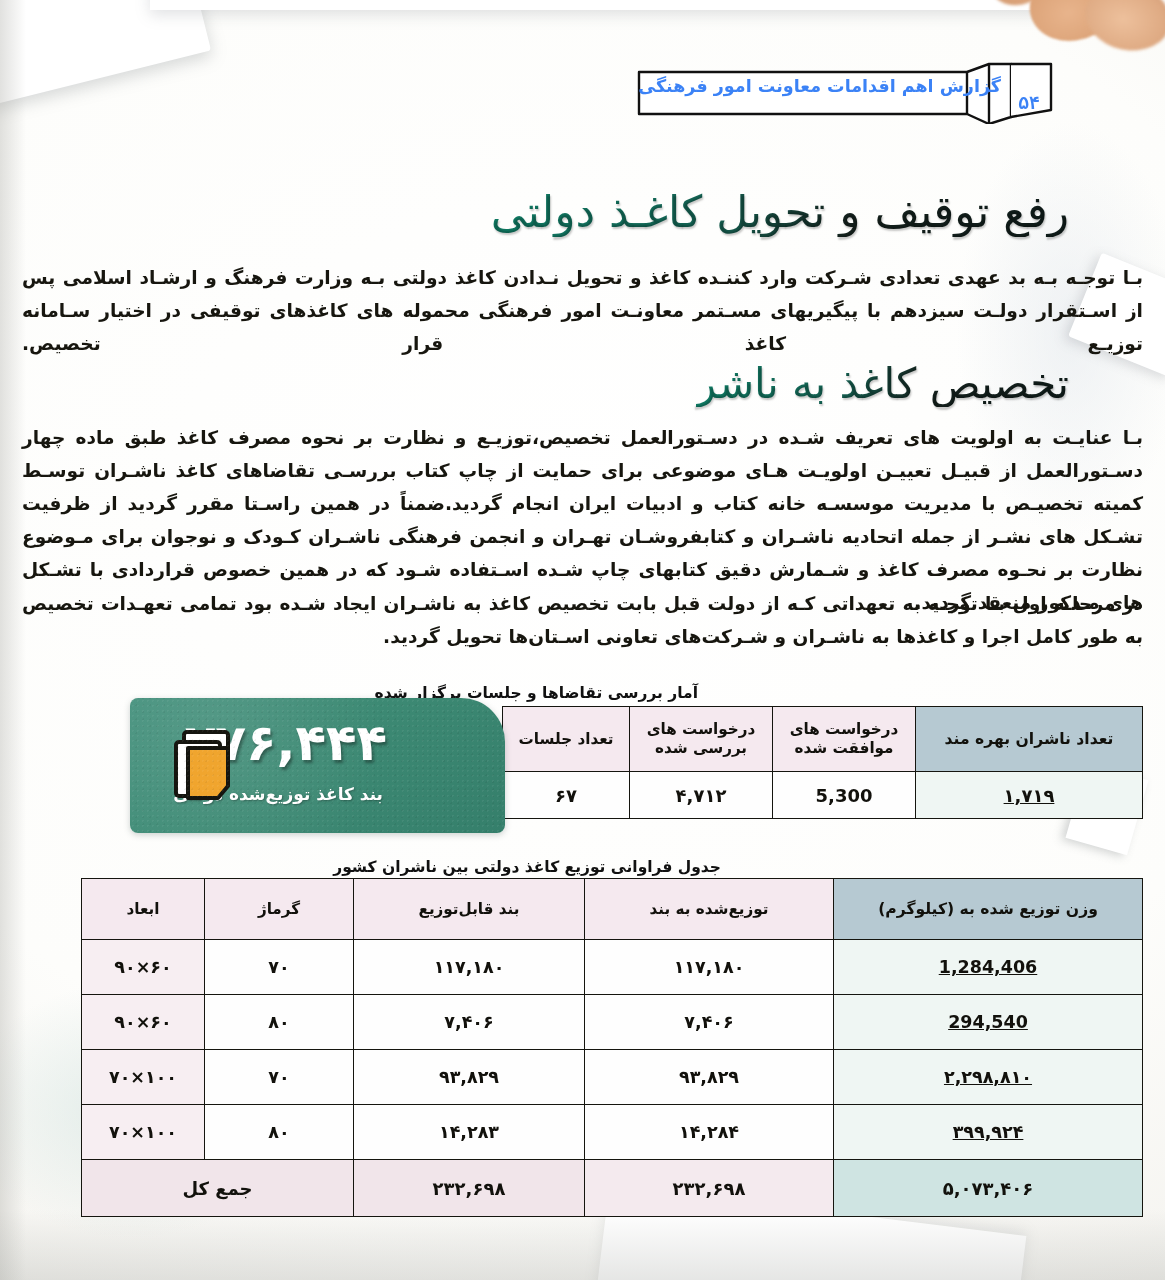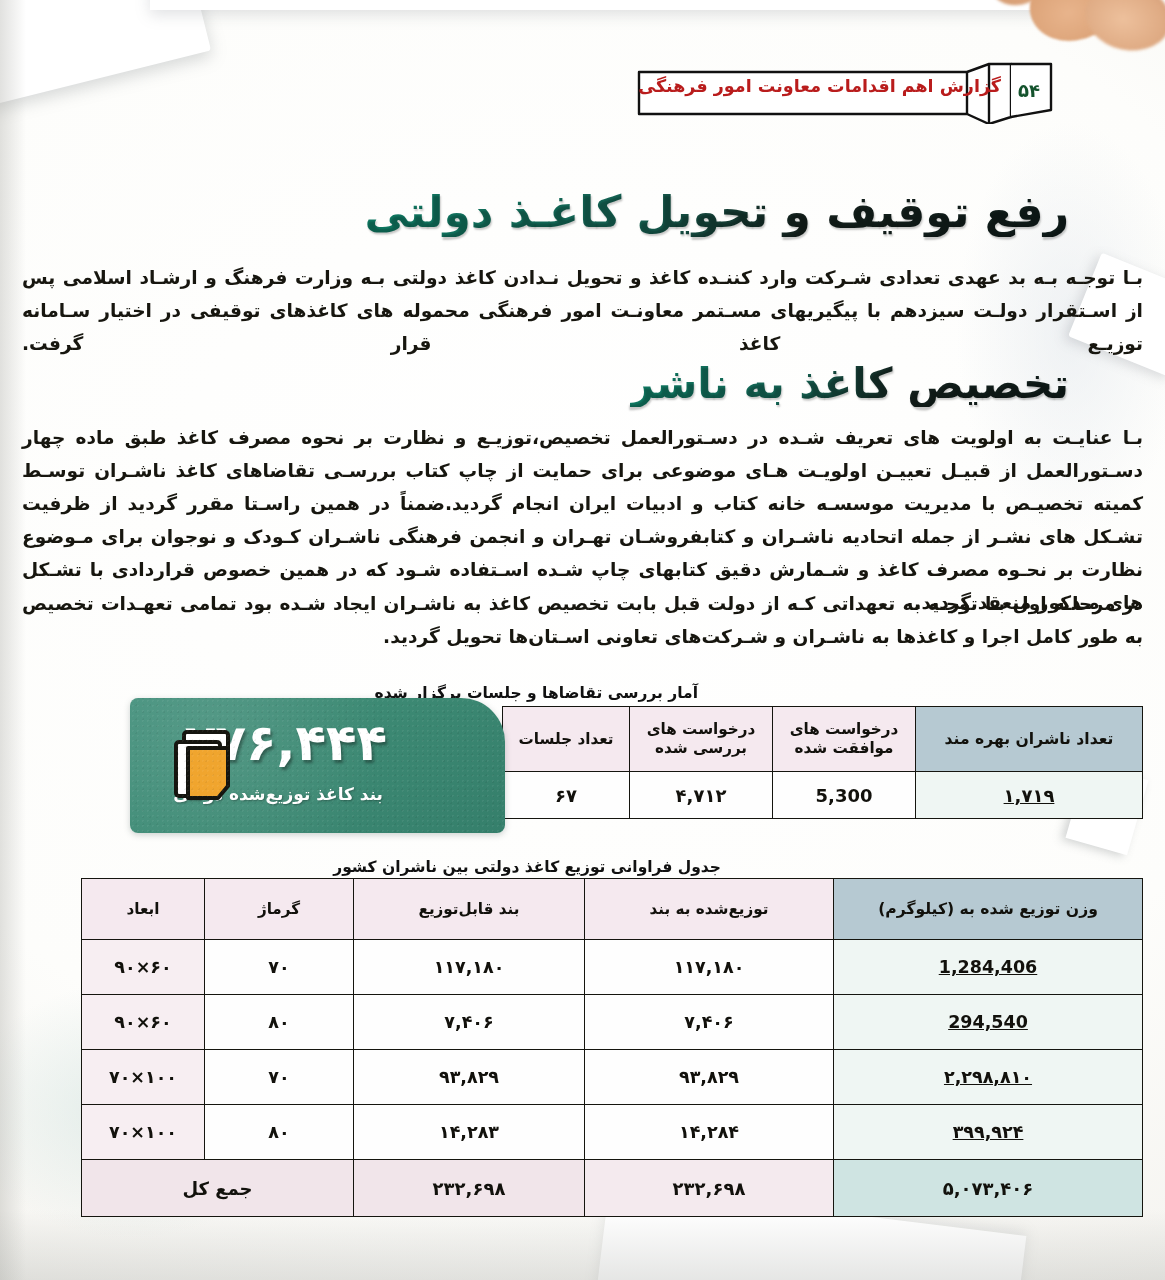--- a/index.html
+++ b/index.html
@@ -127,40 +127,41 @@
   }
   .runhead svg { position: absolute; inset: 0; }
   .runhead-title {
     position: absolute;
     right: 56px;
     top: 14px;
     font-size: 17.5px;
     font-weight: 700;
     letter-spacing: -0.3px;
     white-space: nowrap;
-    color: #b91c1c;
+    color: #3b82f6;
   }
   .runhead-num {
     position: absolute;
     right: 7px;
-    top: 18px;
+    top: 30px;
     width: 42px;
     text-align: center;
     font-size: 18px;
     font-weight: 700;
-    color: #14532d;
+    color: #3b82f6;
+    font-family: Liberation Mono, monospace;
   }
 
   
   .h-main {
     position: absolute;
     right: 96px;
     text-align: center;
     font-size: 44px;
-    font-weight: 700;
+    font-weight: 400;
     line-height: 1.12;
     letter-spacing: -1px;
     white-space: nowrap;
     text-shadow: 1px 2px 2px rgba(0,0,0,.22);
     background: linear-gradient(to left, #0f1c1a 0%, #15211d 38%, #156152 62%, #0f7a63 100%);
     -webkit-background-clip: text;
     background-clip: text;
     color: transparent;
   }
   #heading-1 { top: 158px; }
@@ -309,21 +310,21 @@
     <path d="M2 10 L330 10 L352 2 L374 2 L374 55 L352 62 L330 52 L2 52 Z" fill="#ffffff" stroke="#111111" stroke-width="2.4" stroke-linejoin="round"></path>
     <path d="M352 2 L352 62" fill="none" stroke="#111111" stroke-width="2.4"></path>
     <path d="M330 10 L330 52" fill="none" stroke="#111111" stroke-width="2.4"></path>
     <path d="M374 2 L414 2 L414 48 L374 55" fill="#ffffff" stroke="#111111" stroke-width="2.4" stroke-linejoin="round"></path>
   </svg>
   <div class="runhead-title">گزارش اهم اقدامات معاونت امور فرهنگی</div>
   <div class="runhead-num">۵۴</div>
 </div>
 
 <h1 class="h-main" id="heading-1">رفع توقیف و تحویل کاغـذ دولتی</h1>
-<p class="para" id="para-1">بـا توجـه بـه بد عهدی تعدادی شـرکت وارد کننـده کاغذ و تحویل نـدادن کاغذ دولتی بـه وزارت فرهنگ و ارشـاد اسلامی پس از اسـتقرار دولـت سیزدهم با پیگیریهای مسـتمر معاونـت امور فرهنگی محموله های کاغذهای توقیفی در اختیار سـامانه توزیـع کاغذ قرار گرفت.</p>
+<p class="para" id="para-1">بـا توجـه بـه بد عهدی تعدادی شـرکت وارد کننـده کاغذ و تحویل نـدادن کاغذ دولتی بـه وزارت فرهنگ و ارشـاد اسلامی پس از اسـتقرار دولـت سیزدهم با پیگیریهای مسـتمر معاونـت امور فرهنگی محموله های کاغذهای توقیفی در اختیار سـامانه توزیـع کاغذ قرار تخصیص.</p>
 
 <h1 class="h-main" id="heading-2">تخصیص کاغذ به ناشر</h1>
 <p class="para" id="para-2">بـا عنایـت به اولویت های تعریف شـده در دسـتورالعمل تخصیص،توزیـع و نظارت بر نحوه مصرف کاغذ طبق ماده چهار دسـتورالعمل از قبیـل تعییـن اولویـت هـای موضوعی برای حمایت از چاپ کتاب بررسـی تقاضاهای کاغذ ناشـران توسـط کمیته تخصیـص با مدیریت موسسـه خانه کتاب و ادبیات ایران انجام گردید.ضمناً در همین راسـتا مقرر گردید از ظرفیت تشـکل های نشـر از جمله اتحادیه ناشـران و کتابفروشـان تهـران و انجمن فرهنگی ناشـران کـودک و نوجوان برای مـوضوع نظارت بر نحـوه مصرف کاغذ و شـمارش دقیق کتابهای چاپ شـده اسـتفاده شـود که در همین خصوص قراردادی با تشـکل های مـذکور منعقد گردید.</p>
 <p class="para" id="para-3">در مرحلـه اول بـا توجـه به تعهداتی کـه از دولت قبل بابت تخصیص کاغذ به ناشـران ایجاد شـده بود تمامی تعهـدات تخصیص به طور کامل اجرا و کاغذها به ناشـران و شـرکت‌های تعاونی اسـتان‌ها تحویل گردید.</p>
 
 <div class="table-caption" id="caption-1">آمار بررسی تقاضاها و جلسات برگزار شده</div>
 <table id="table-stats">
   <thead>
     <tr>
       <th class="th-blue" style="width:218px">تعداد ناشران بهره مند</th>

